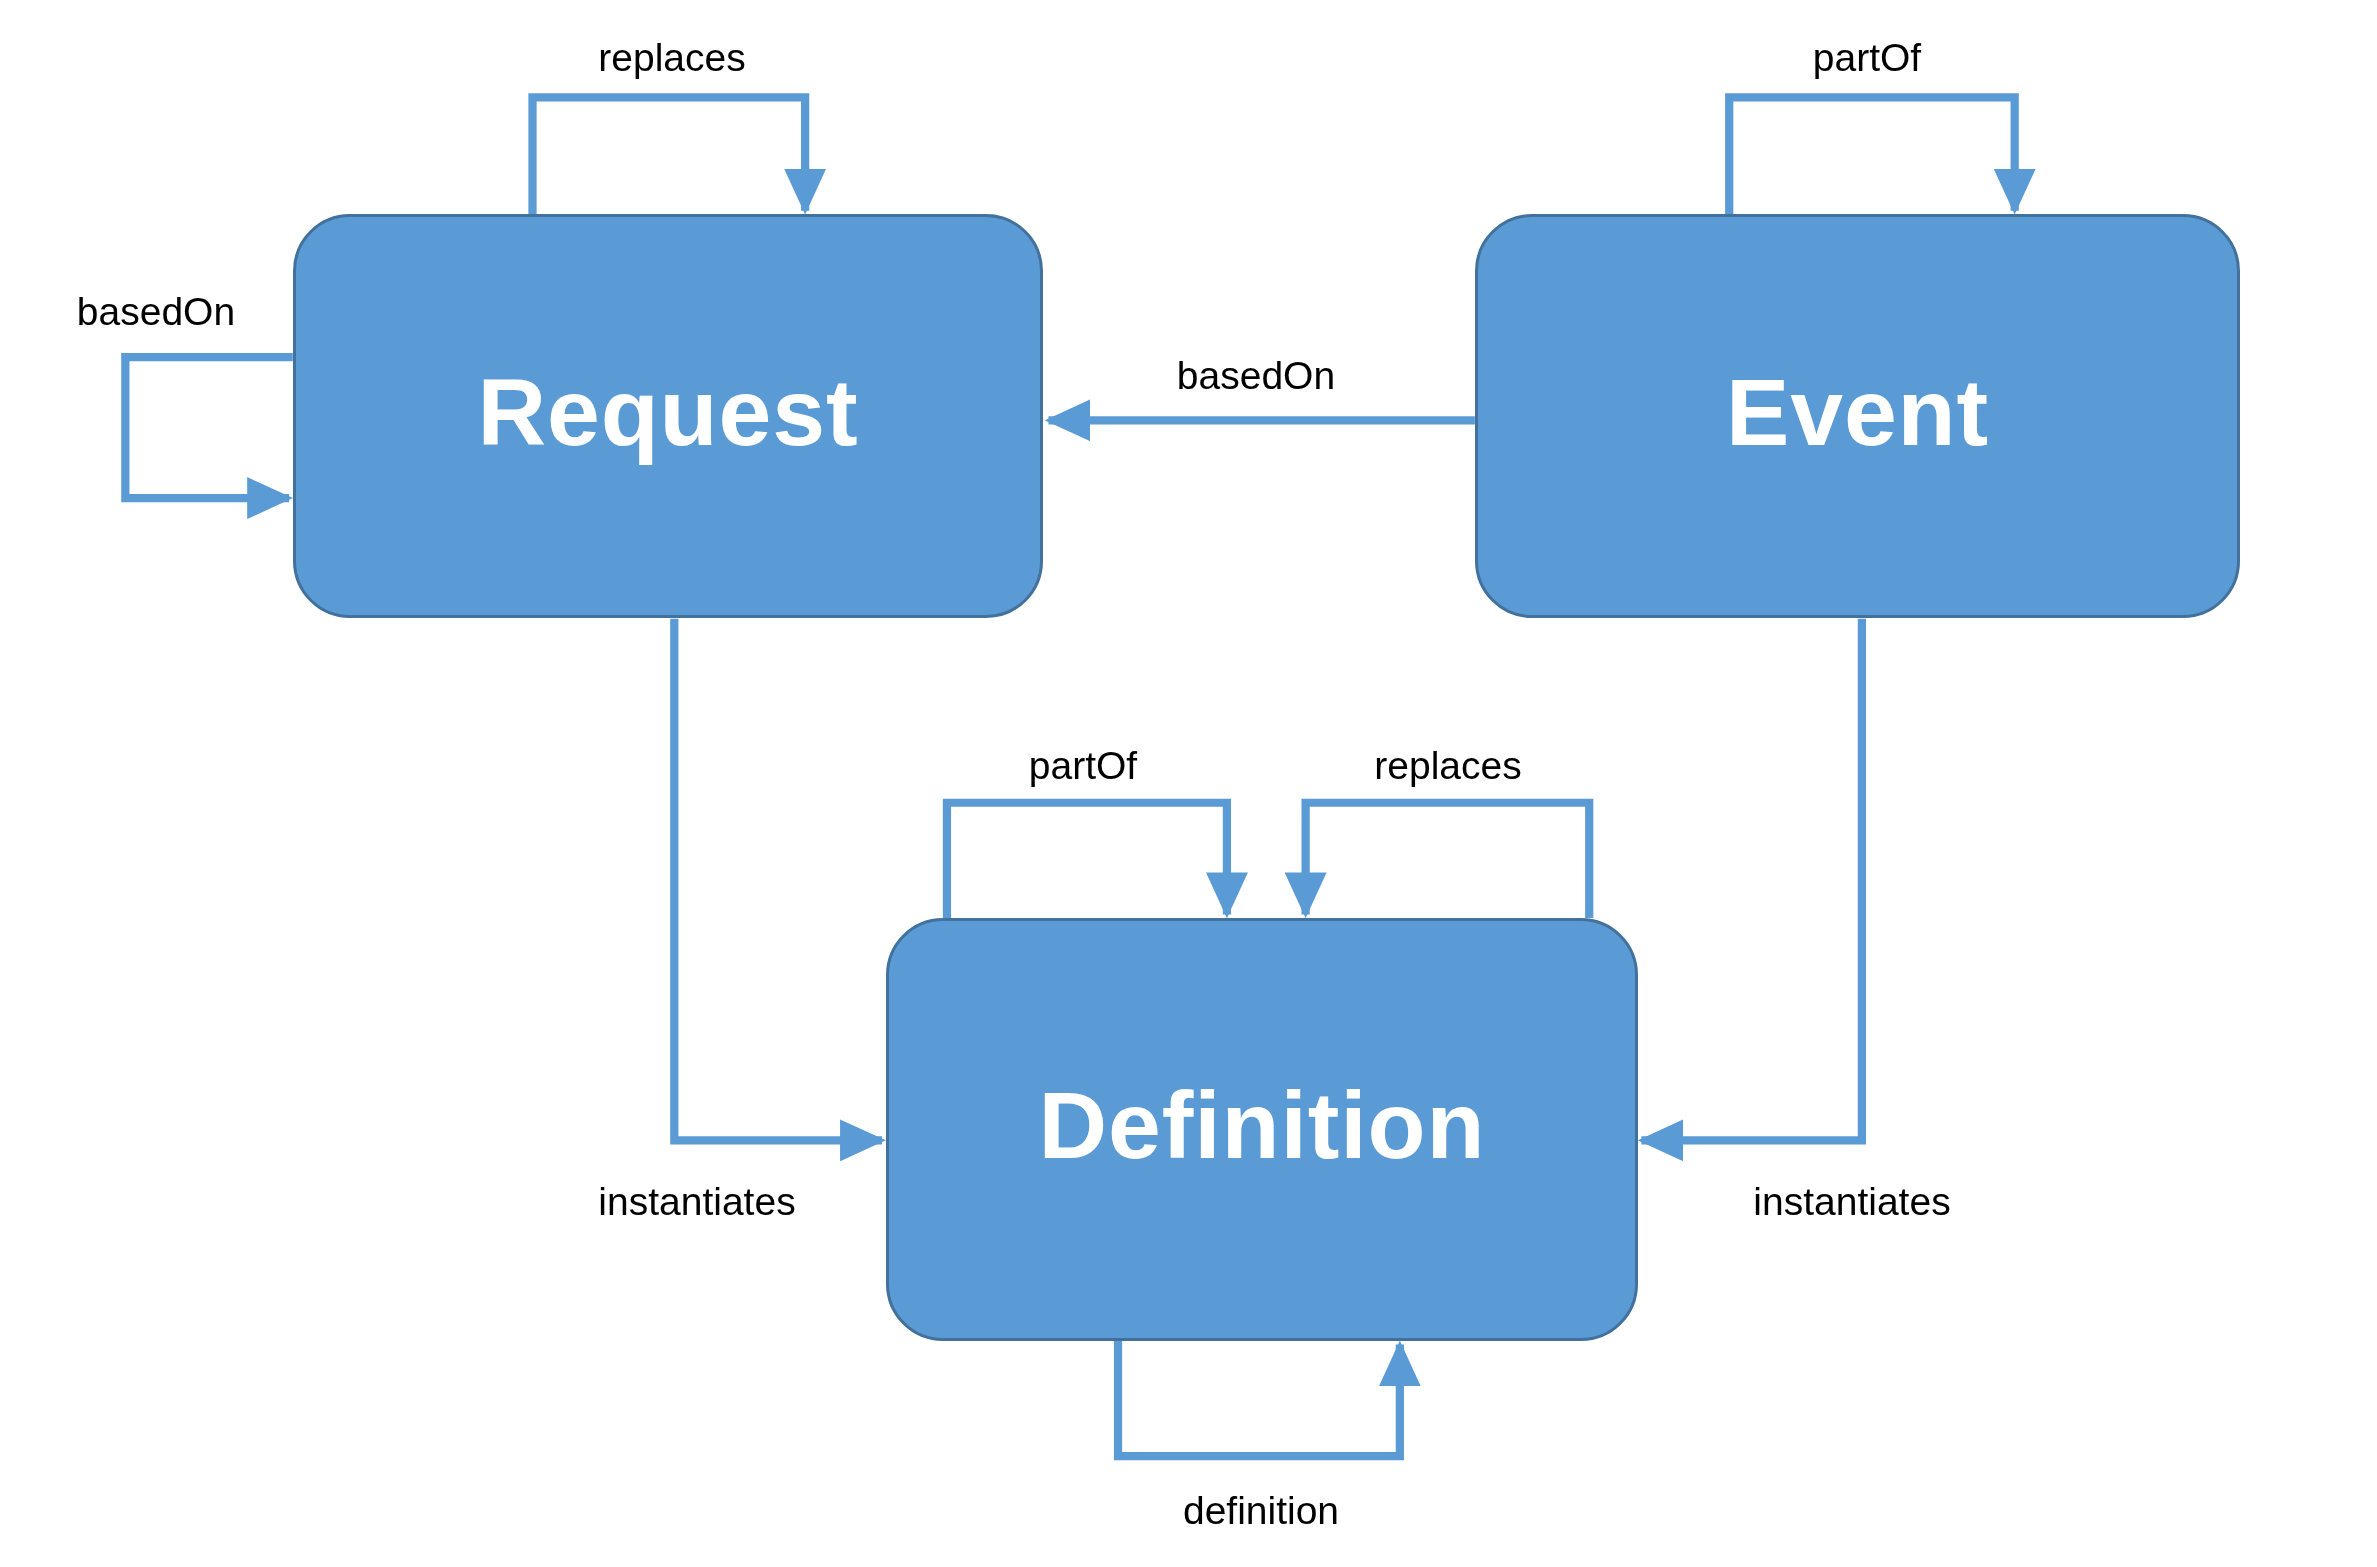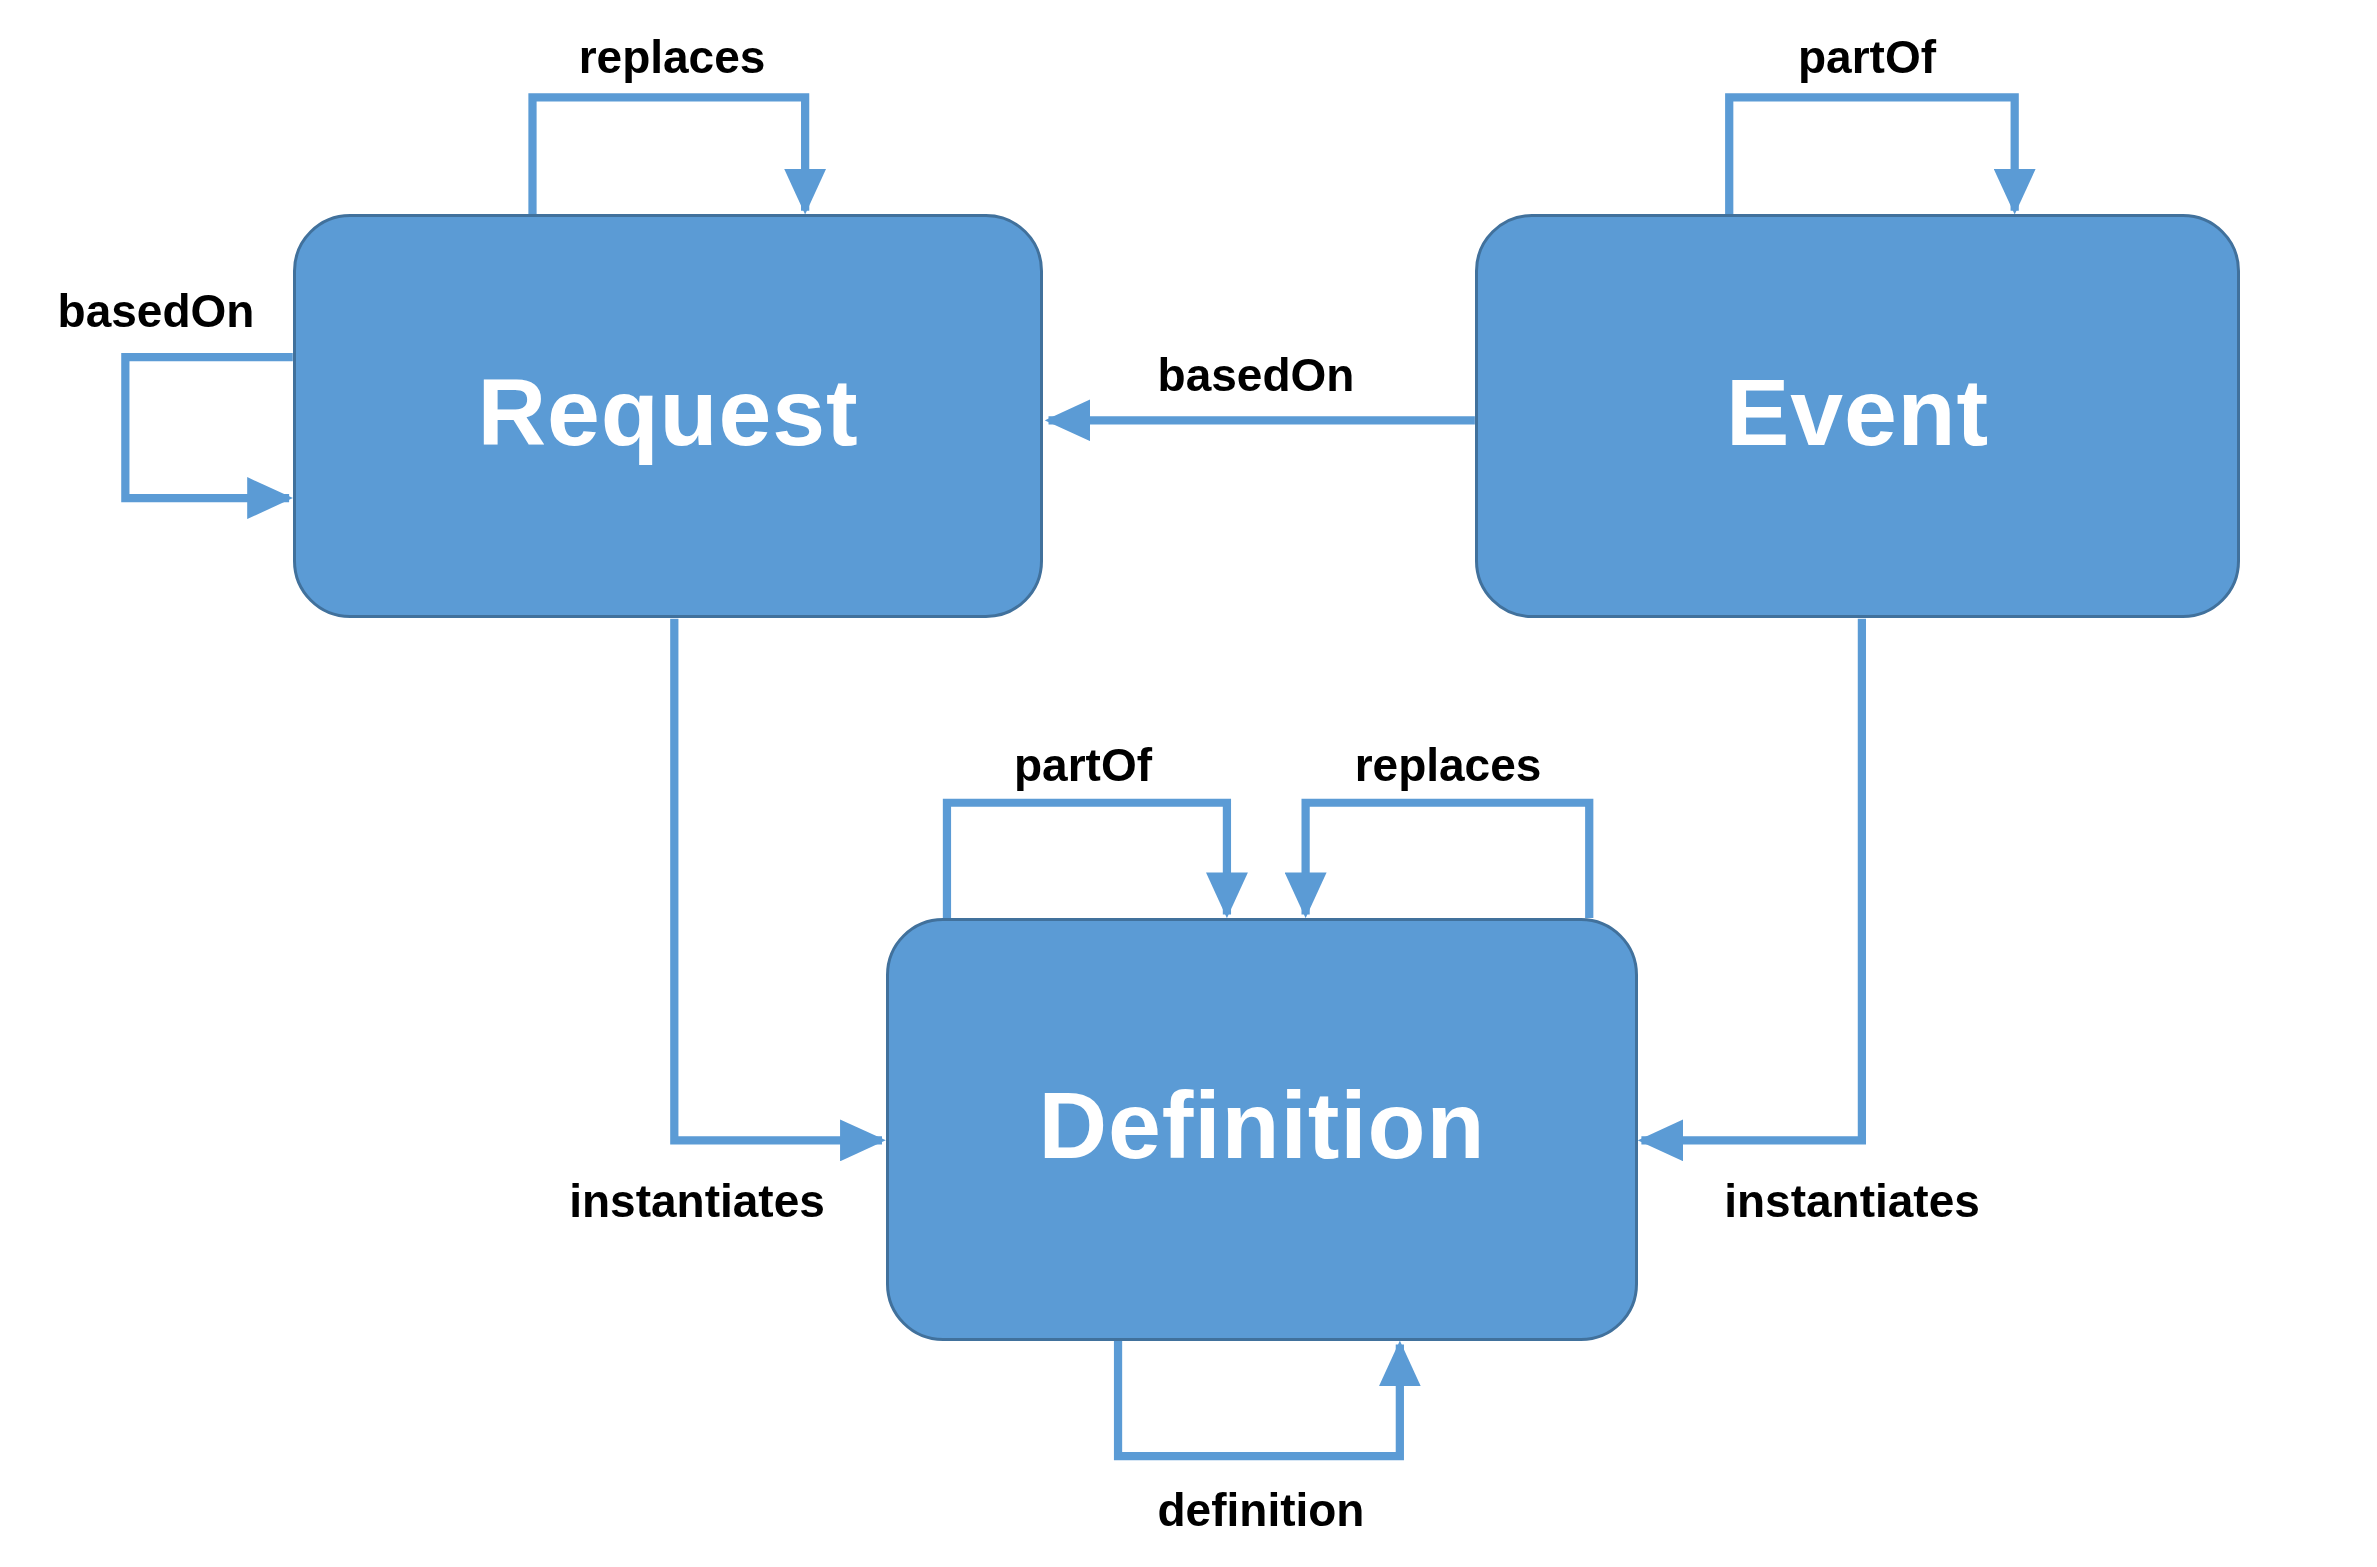--- a/index.html
+++ b/index.html
@@ -55,22 +55,22 @@
     font-size: 95px;
     font-weight: 700;
     letter-spacing: 0.9px;
     line-height: 1;
     padding-bottom: 7.3px;
   }
   .edge-label {
     position: absolute;
     transform: translate(-50%, -50%);
     color: var(--edge-label-text);
-    font-size: 46px;
-    font-weight: 700;
+    font-size: 39px;
+    font-weight: 400;
     line-height: 1;
     white-space: nowrap;
   }
 </style>
 </head>
 <body>
 
 <div class="canvas">
 
   <svg class="edges-layer" viewBox="0 0 2598 1713" xmlns="http://www.w3.org/2000/svg">

